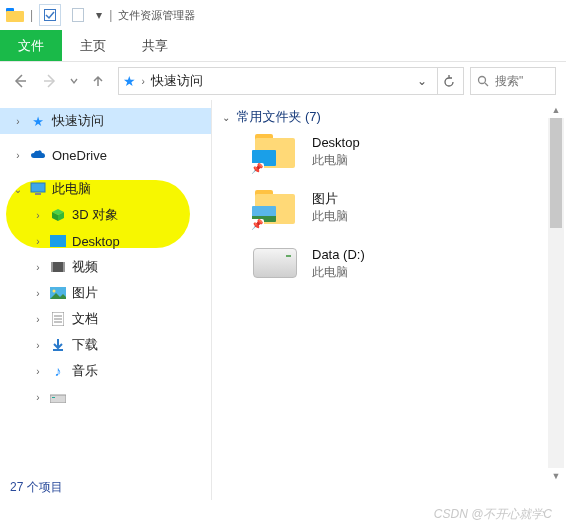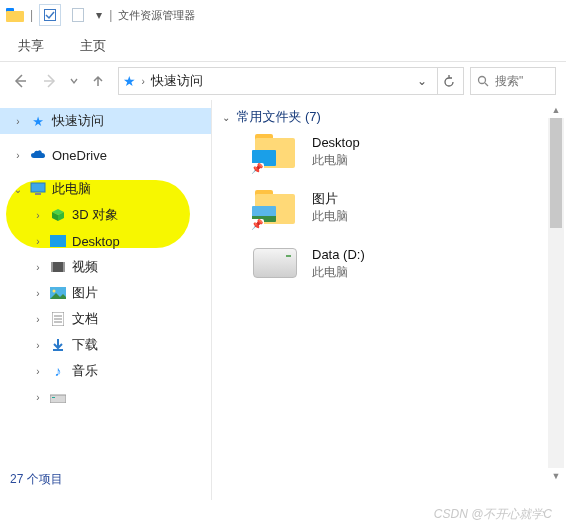--- a/index.html
+++ b/index.html
@@ -50,21 +50,21 @@
 .item .thumb { width:46px; height:42px; display:flex; align-items:center; justify-content:center; position:relative;}
 .item .meta { display:flex; flex-direction:column; line-height:1.35;}
 .item .meta .name { color:#111; font-size:13px;}
 .item .meta .loc { color:#666; font-size:12px;}
 .item .pin { position:absolute; bottom:-2px; left:-2px; color:#333; font-size:10px; background:#fff; border-radius:2px; padding:0 1px;}
 .folder-ic .back { position:absolute; width:40px; height:30px; top:8px; left:3px; background:#ffd977; border-radius:2px;}
 .folder-ic .tab { position:absolute; width:18px; height:6px; top:4px; left:3px; background:#ffc242; border-radius:2px 2px 0 0;}
 .folder-ic .img { position:absolute; width:24px; height:16px; top:20px; left:0px; border-radius:1px;}
 .drive-ic { width:44px; height:30px; background:linear-gradient(#f4f4f4,#cfcfcf); border:1px solid #bbb; border-radius:4px; position:relative;}
 .drive-ic::after{content:""; position:absolute; right:5px; top:6px; width:5px; height:2px; background:#6a6;}
-.status { position:absolute; bottom:12px; left:10px; color:#2a4b9b; font-size:12px;}
+.status { position:absolute; bottom:4px; left:10px; color:#2a4b9b; font-size:12px;}
 .scrollbar { position:absolute; right:2px; top:2px; width:16px; height:100%; }
 .scrollbar .up,.scrollbar .down{height:16px; display:flex; align-items:center; justify-content:center; color:#888; font-size:9px;}
 .scrollbar .track{height:calc(100% - 50px); background:#f2f2f2; position:relative;}
 .scrollbar .thumb{position:absolute; top:0; left:2px; width:12px; height:110px; background:#c8c8c8;}
 .watermark{position:absolute; right:14px; bottom:4px; color:#c8c8c8; font-size:12px; font-style:italic;}
 
 svg{display:block;}
 </style>
 </head>
 <body>
@@ -85,22 +85,23 @@
     <svg width="12" height="14">
         <rect x="0.5" y="0.5" width="11" height="13" fill="#fff" stroke="#b9c8d6"></rect>
       </svg>
   </span>
   <span class="qat-arrow">▾</span>
   <span class="sep">|</span>
   <span class="ttl">文件资源管理器</span>
 </div>
 
 <div class="ribbon-tabs">
+  <div class="tab active">文件</div>
+  <div class="tab">主页</div>
   <div class="tab">共享</div>
-  <div class="tab">主页</div>
 </div>
 
 <div class="navbar">
   <div class="nav-btn">
       <svg width="16" height="16">
         <path d="M10 2 L4 8 L10 14" fill="none" stroke="#888" stroke-width="1.5"></path>
         <line x1="4" y1="8" x2="14" y2="8" stroke="#888" stroke-width="1.5"></line>
       </svg>
     </div>
   <div class="nav-btn">

